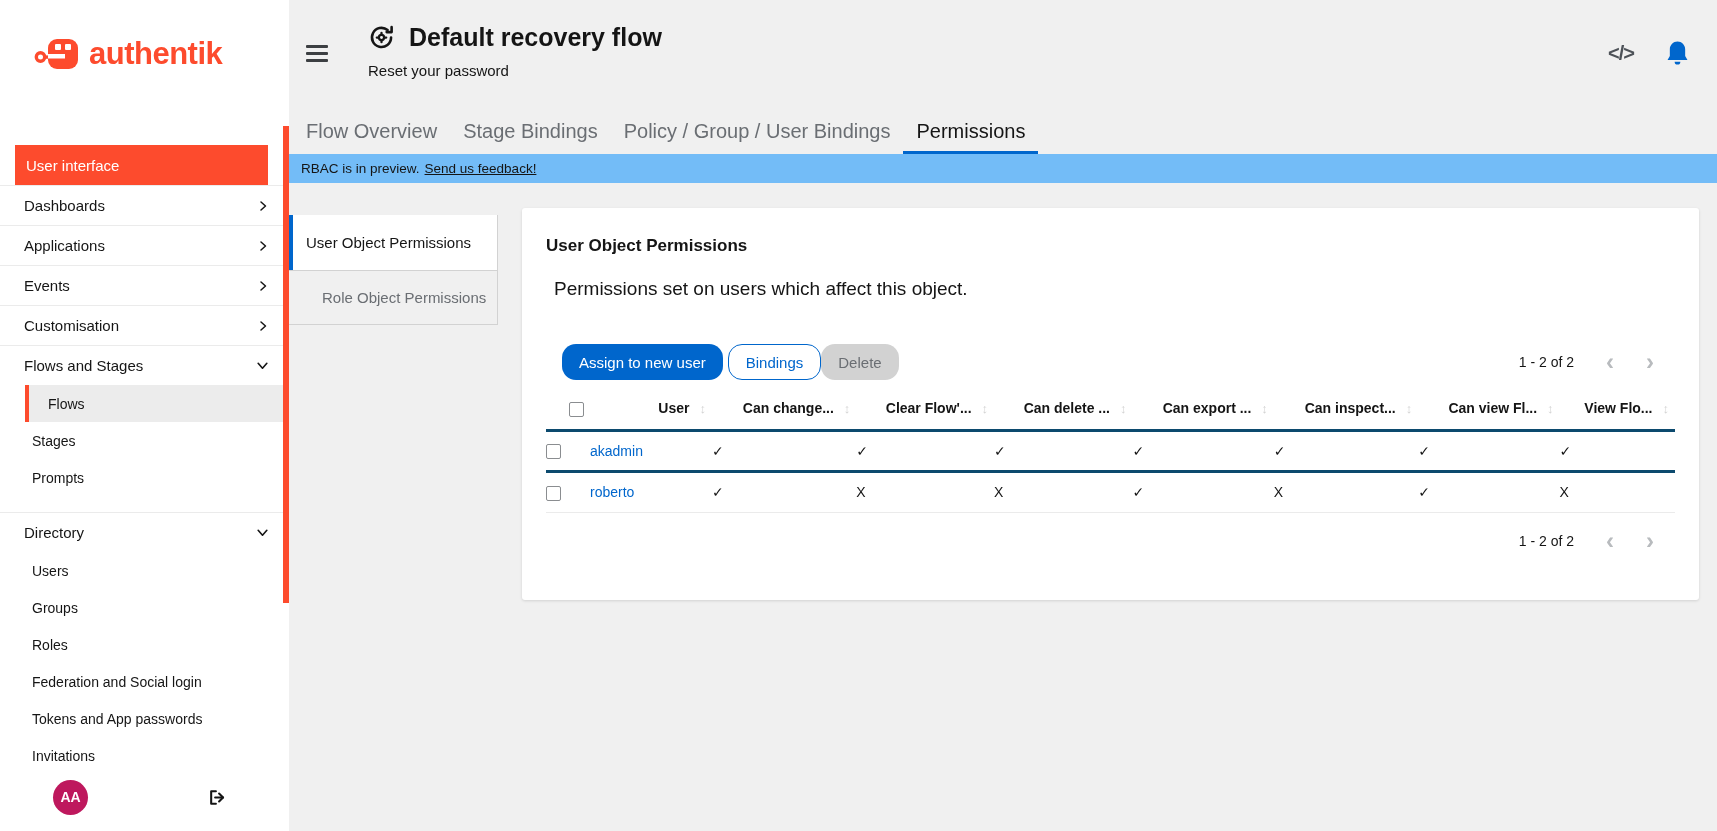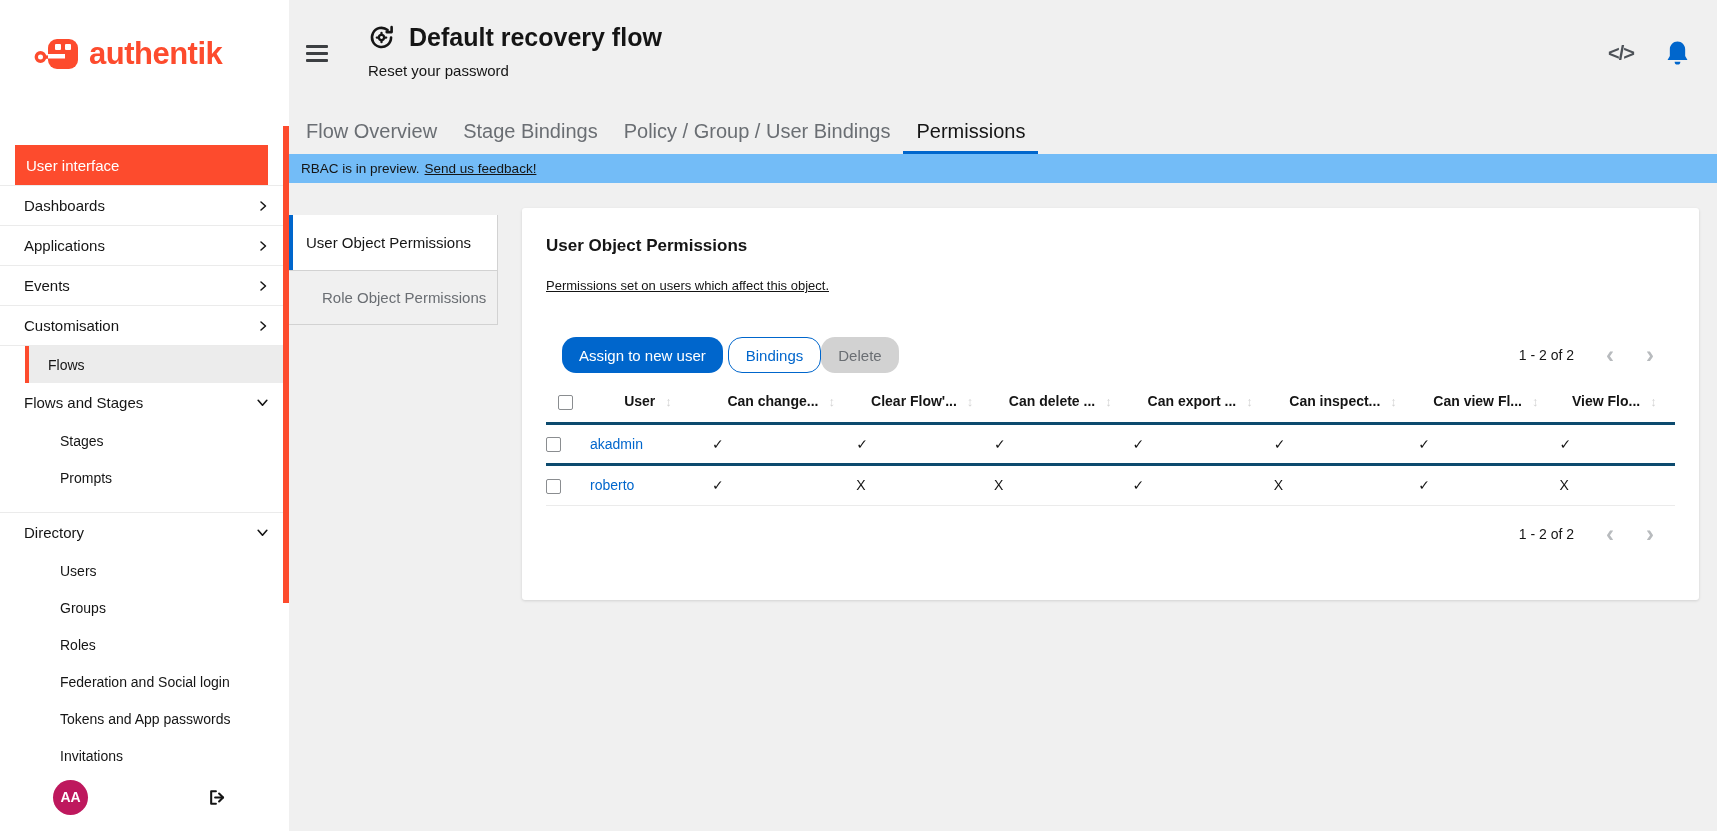--- a/index.html
+++ b/index.html
@@ -15,21 +15,21 @@
   .sidebar { position:absolute; left:0; top:0; width:289px; height:831px; background:#fff; }
   .logo { display:flex; align-items:center; gap:9px; height:52px; margin:28px 0 0 34px; }
   .logo-text { font-size:31px; font-weight:bold; color:#fd4b2d; letter-spacing:-0.5px; }
   .ui-btn {
     margin:65px 21px 0 15px; height:40px; background:#fd4b2d; color:#fff;
     display:flex; align-items:center; padding-left:11px; font-size:15px; cursor:pointer;
   }
   .divider { height:1px; background:#ebebeb; }
   .nav-item { display:flex; align-items:center; cursor:pointer; }
   .nav-item.top { height:39px; padding:0 20px 0 24px; justify-content:space-between; font-size:15px; }
-  .nav-item.child { height:37px; padding-left:60px; font-size:14px; }
+  .nav-item.child { height:37px; padding-left:32px; font-size:14px; }
   .nav-item.child.active {
     background:#ececec; border-left:4px solid #fd4b2d;
     margin-left:25px; padding-left:19px;
   }
   .spacer16 { height:16px; }
   .chev { flex:none; }
   .sidebar-footer { position:absolute; left:0; top:775px; width:289px; height:44px; display:flex; align-items:center; }
   .avatar {
     margin-left:53px; width:35px; height:35px; border-radius:50%;
     background:#be185d; color:#fff; display:flex; align-items:center; justify-content:center;
@@ -66,31 +66,31 @@
   }
   .subtab.active { background:#fff; color:#151515; border-left:4px solid #0066cc; padding-left:13px; }
   .subtab + .subtab { border-top:1px solid #d2d2d2; border-bottom:1px solid #d2d2d2; }
 
   .card {
     position:absolute; left:233px; top:25px; width:1177px; min-height:392px;
     background:#fff; border-radius:3px; box-shadow:0 1px 3px rgba(3,3,3,0.13);
     padding:28px 24px 24px 24px;
   }
   .card-title { margin:0; font-size:17px; font-weight:700; }
-  .card-desc { margin:22px 0 0 0; font-size:13px;text-decoration:underline; }
+  .card-desc { margin:22px 0 0 8px; font-size:19px; }
   .toolbar { margin-top:44px; display:flex; align-items:center; padding-left:16px; }
   .btn { height:36px; border-radius:14px; font-size:15px; padding:0 17px; border:none; font-family:inherit; cursor:pointer; }
   .btn.primary { background:#0066cc; color:#fff; }
   .btn.secondary { background:#fff; color:#0066cc; border:1px solid #0066cc; margin-left:5px; }
   .btn.disabled { background:#d2d2d2; color:#6a6e73; cursor:default; }
   .pagination { margin-left:auto; display:flex; align-items:center; font-size:14px; padding-right:21px; color:#151515; }
   .pg-chevron { font-size:24px; color:#b8bbbe; margin-left:32px; line-height:20px; cursor:pointer; font-weight:bold; }
 
   table.perm { width:100%; border-collapse:collapse; margin-top:14px; }
-  .perm th { font-size:14px; font-weight:700; text-align:center; padding:6px 6px 12px 0; white-space:nowrap;margin-top:36px; }
+  .perm th { font-size:14px; font-weight:700; text-align:right; padding:6px 6px 12px 0; white-space:nowrap;margin-top:36px; }
   .perm th .sort { color:#d2d2d2; margin-left:10px; font-size:13px; font-weight:400; cursor:pointer; }
   .perm td { font-size:14px; border-top:3px solid #0c4a6e; height:41px; padding:0 6px 0 0; }
   .perm tr:last-child td { border-bottom:1px solid #ebebeb; }
   .col-cb { width:44px; }
   .col-user { width:122px; }
   .checkbox {
     display:inline-block; width:15px; height:15px; border:1px solid #8a8d90;
     border-radius:2px; background:#fff; cursor:pointer; vertical-align:middle;
   }
   .userlink { color:#0066cc; text-decoration:none; cursor:pointer; }
@@ -141,28 +141,28 @@
           </svg>
       </div>
       <div class="divider"></div>
       <div class="nav-item top">
         <span>Customisation</span>
         <svg class="chev" width="12" height="12" viewBox="0 0 24 24" fill="none" stroke="#151515" stroke-width="3" stroke-linecap="round" stroke-linejoin="round">
             <polyline points="8,4 17,12 8,20"></polyline>
           </svg>
       </div>
       <div class="divider"></div>
-      <div class="nav-item child active">
-        <span>Flows</span>
-      </div>
       <div class="nav-item top">
         <span>Flows and Stages</span>
         <svg class="chev" width="13" height="13" viewBox="0 0 24 24" fill="none" stroke="#151515" stroke-width="3" stroke-linecap="round" stroke-linejoin="round">
             <polyline points="4,8 12,17 20,8"></polyline>
           </svg>
+      </div>
+      <div class="nav-item child active">
+        <span>Flows</span>
       </div>
       <div class="nav-item child">
         <span>Stages</span>
       </div>
       <div class="nav-item child">
         <span>Prompts</span>
       </div>
       <div class="spacer16"></div>
       <div class="divider"></div>
       <div class="nav-item top">

